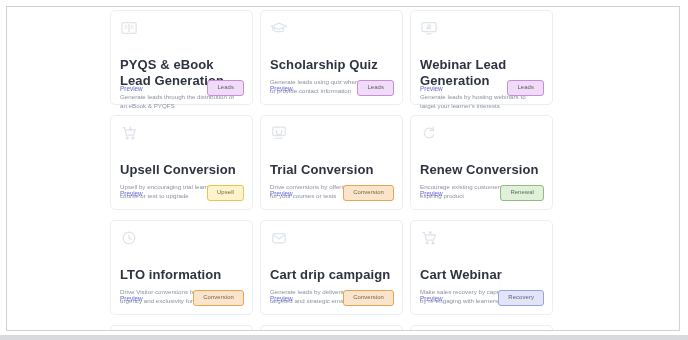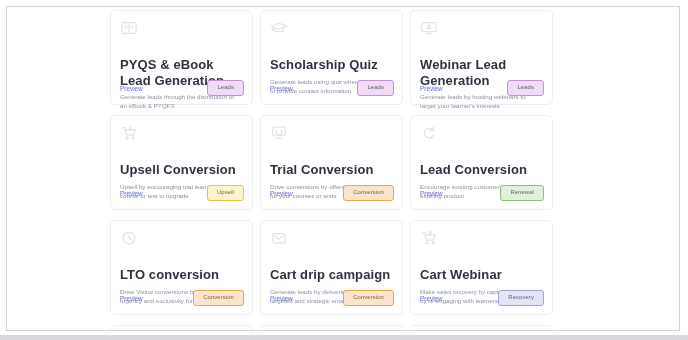--- a/index.html
+++ b/index.html
@@ -259,36 +259,36 @@
         </div>
       </div>
 
       <div class="card">
         <span class="card-icon">
           <svg viewBox="0 0 20 18" fill="none" stroke="currentColor" stroke-width="1.4">
             <path d="M14.5 5.5 A5.5 5.5 0 1 0 15.4 11" stroke-linecap="round"></path>
             <path d="M14.8 2 V6 H10.8" stroke-linecap="round"></path>
           </svg>
         </span>
-        <div class="card-title">Lead Conversion</div>
+        <div class="card-title">Renew Conversion</div>
         <div class="card-desc">Encourage existing customers to renew any expiring product</div>
         <div class="card-footer">
           <a class="preview-link">Preview</a>
           <span class="badge badge-renewal">Renewal</span>
         </div>
       </div>
 
       <div class="card">
         <span class="card-icon">
           <svg viewBox="0 0 20 18" fill="none" stroke="currentColor" stroke-width="1.4">
             <circle cx="10" cy="9" r="6.5"></circle>
             <path d="M10 5.5 V9 L12.6 10.6" stroke-linecap="round"></path>
           </svg>
         </span>
-        <div class="card-title">LTO conversion</div>
+        <div class="card-title">LTO information</div>
         <div class="card-desc">Drive Visitor conversions by creating urgency and exclusivity for any product</div>
         <div class="card-footer">
           <a class="preview-link">Preview</a>
           <span class="badge badge-conversion">Conversion</span>
         </div>
       </div>
 
       <div class="card">
         <span class="card-icon">
           <svg viewBox="0 0 20 18" fill="none" stroke="currentColor" stroke-width="1.4">

